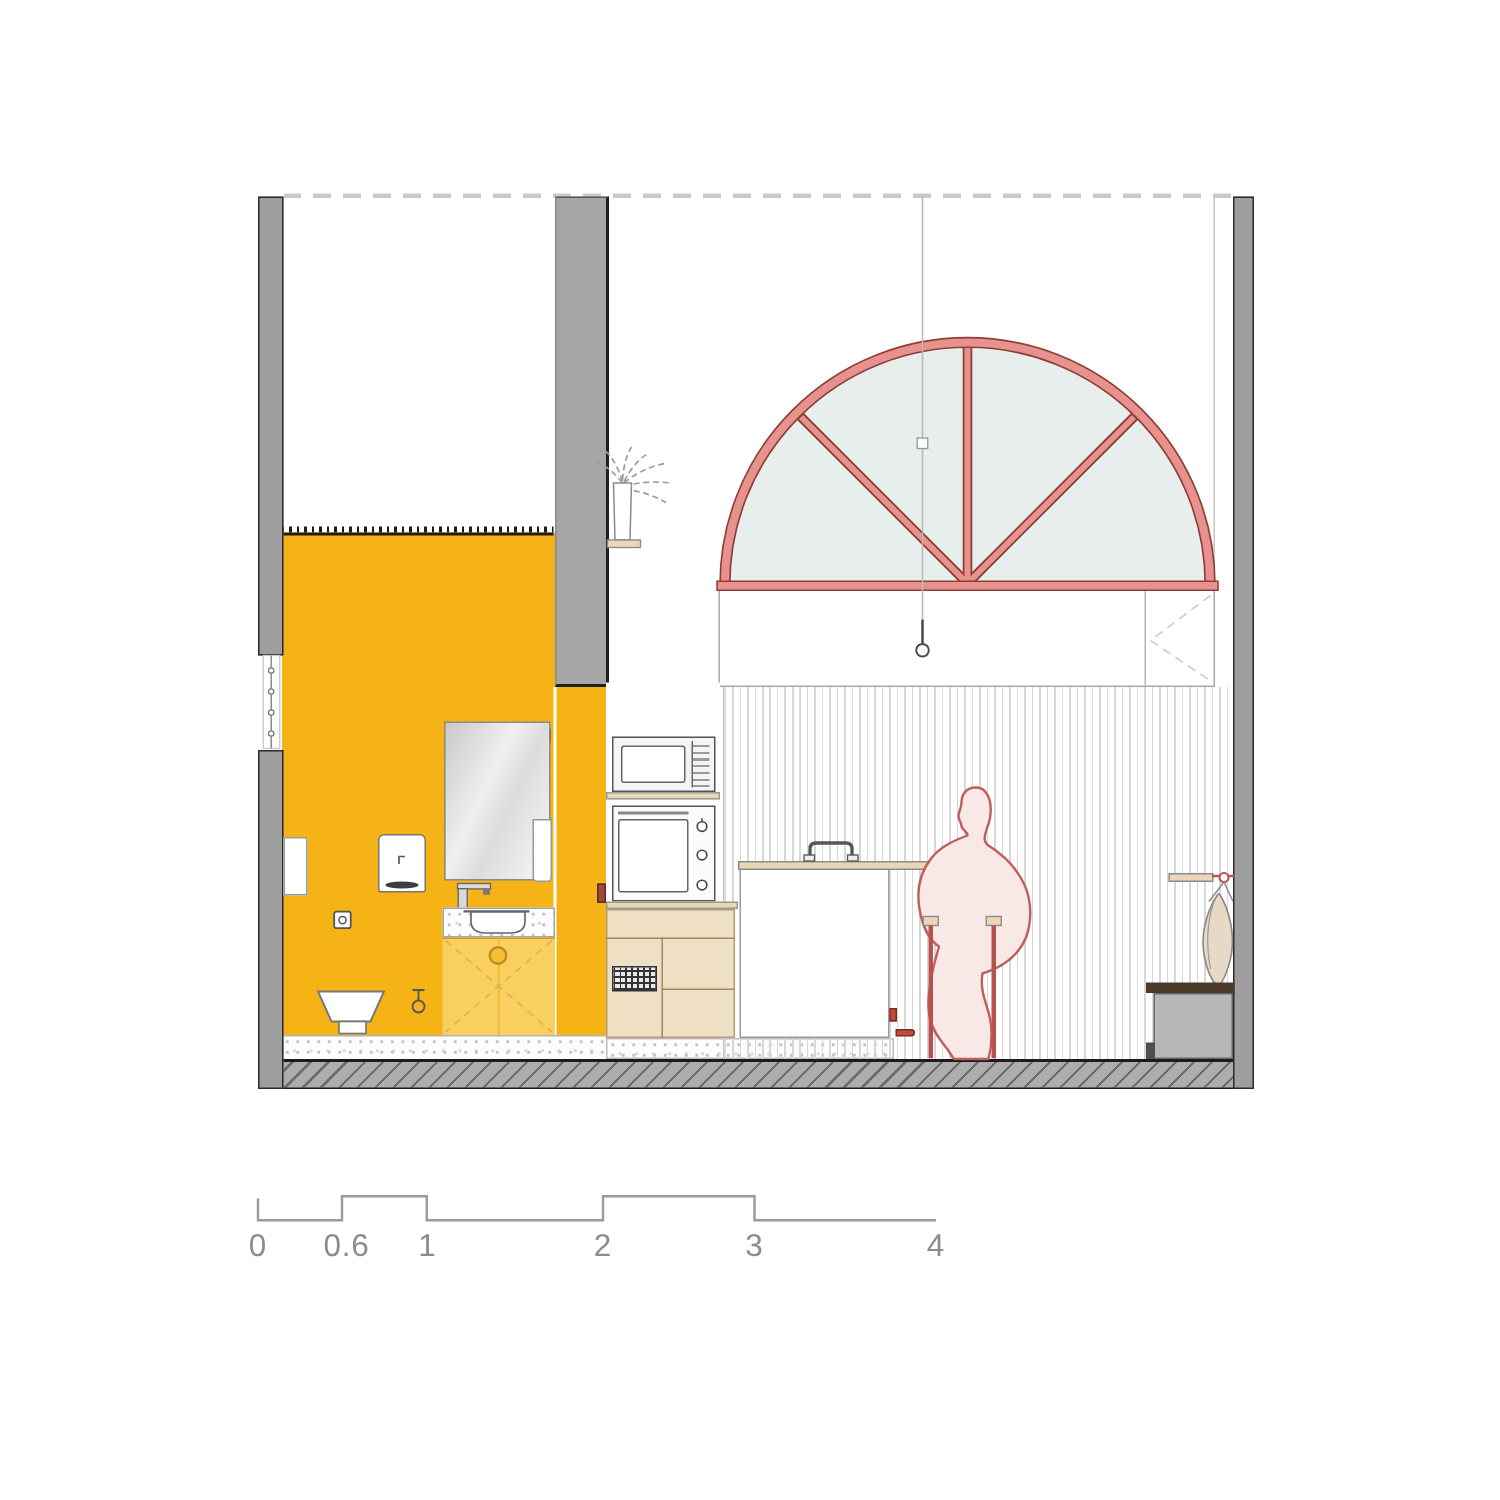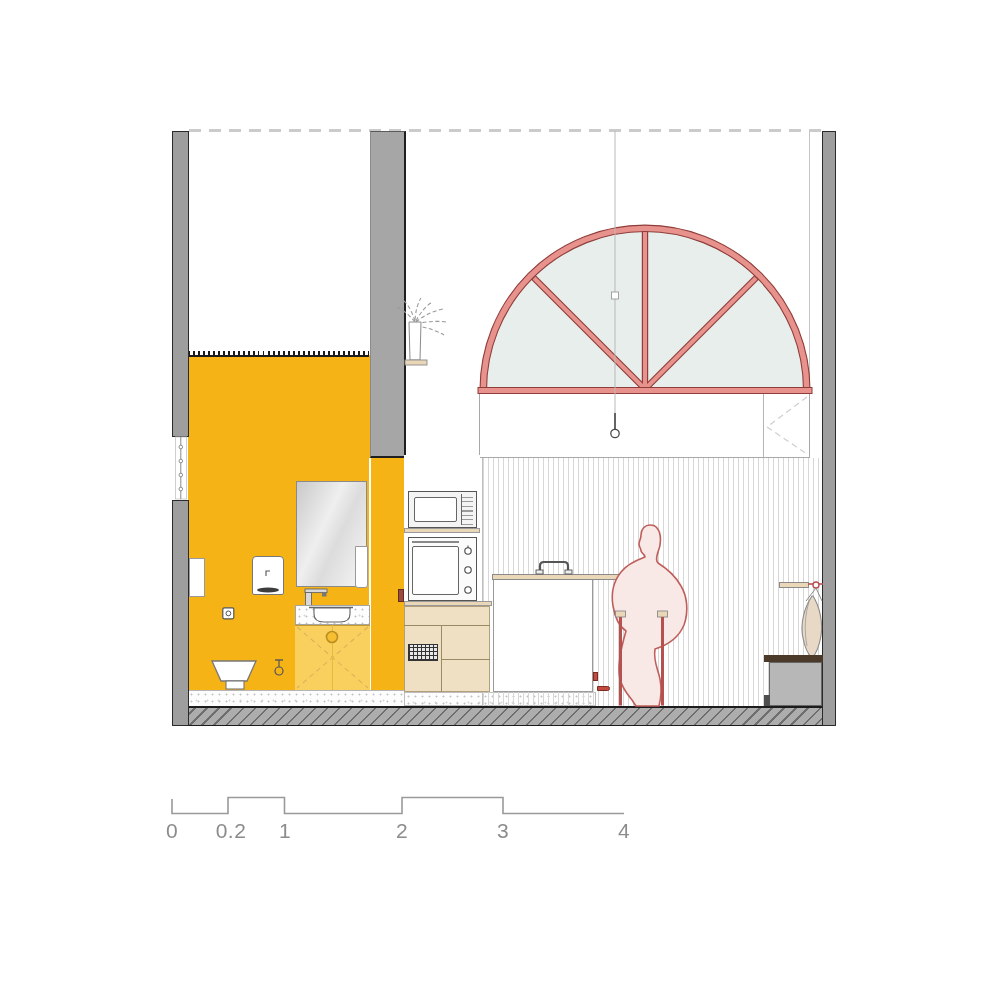--- a/index.html
+++ b/index.html
@@ -226,19 +226,19 @@
   </svg>
   <div class="abs" style="left:764px;top:655px;width:59px;height:7px;background:#4b3a2a;"></div>
   <div class="abs" style="left:769px;top:662px;width:53px;height:44px;background:#b7b7b7;border:1px solid #666;box-sizing:border-box;"></div>
   <div class="abs" style="left:764px;top:695px;width:6px;height:11px;background:#4e4e4e;"></div>
 
   <svg style="left:160px;top:790px;" width="480" height="30" viewBox="160 790 480 30">
     <path d="M172 799 L172 813.5 L228 813.5 L228 797.5 L284.5 797.5 L284.5 813.5 L402 813.5
              L402 797.5 L503 797.5 L503 813.5 L624 813.5" fill="none" stroke="#9a9a9a" stroke-width="1.6"></path>
   </svg>
   <span class="scale-label" style="left:172px;top:819px;">0</span>
-  <span class="scale-label" style="left:231px;top:819px;">0.2</span>
+  <span class="scale-label" style="left:231px;top:819px;">0.6</span>
   <span class="scale-label" style="left:285px;top:819px;">1</span>
   <span class="scale-label" style="left:402px;top:819px;">2</span>
   <span class="scale-label" style="left:503px;top:819px;">3</span>
   <span class="scale-label" style="left:624px;top:819px;">4</span>
 
 </div>
 
 </body></html>

